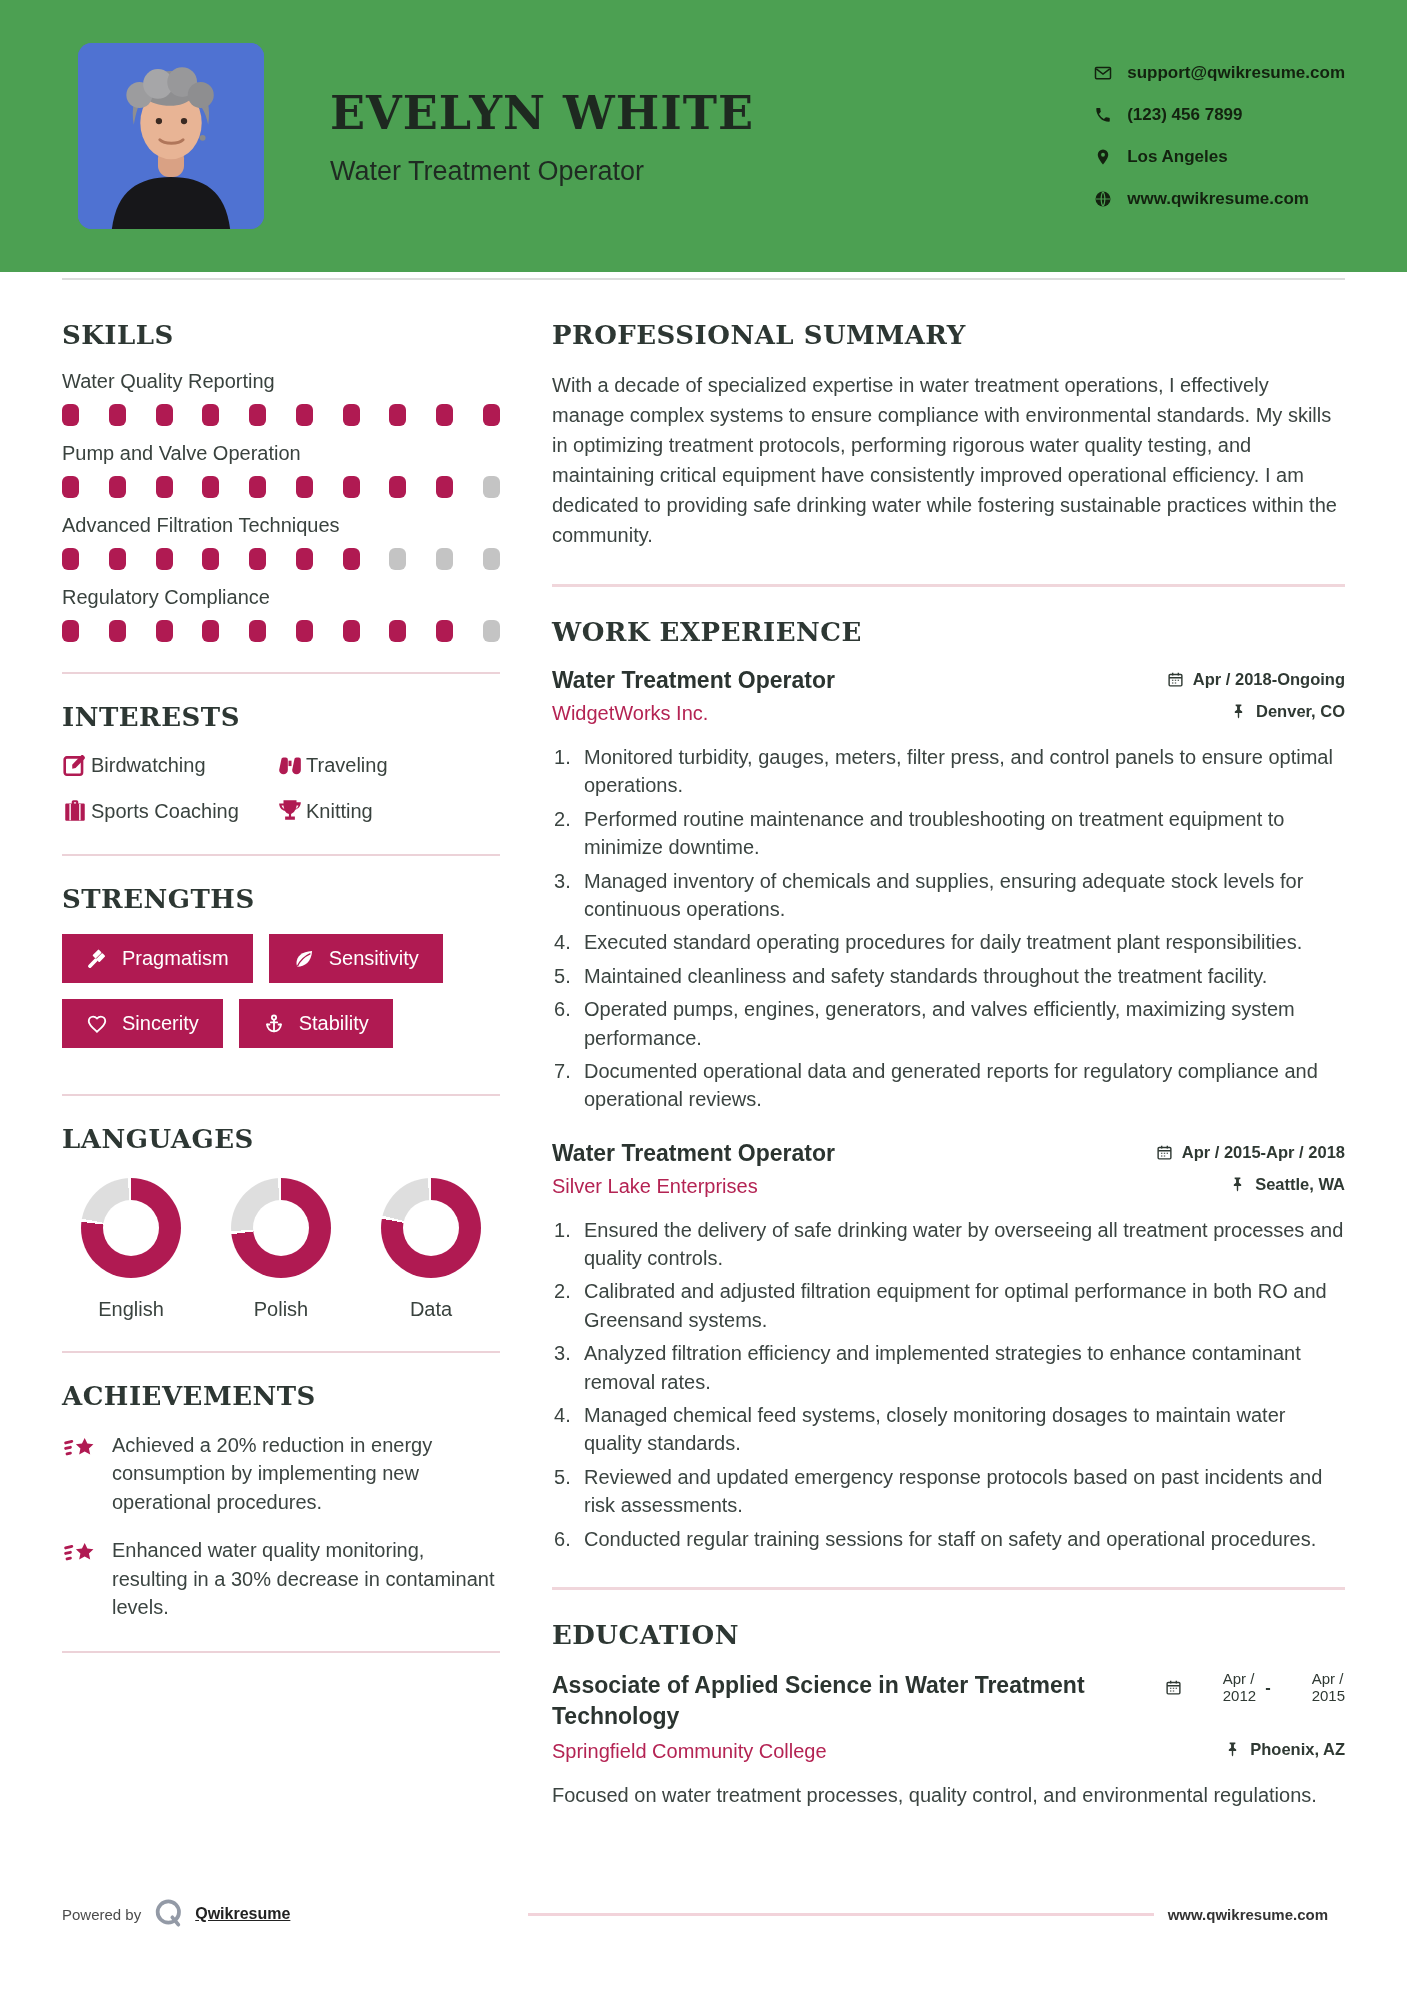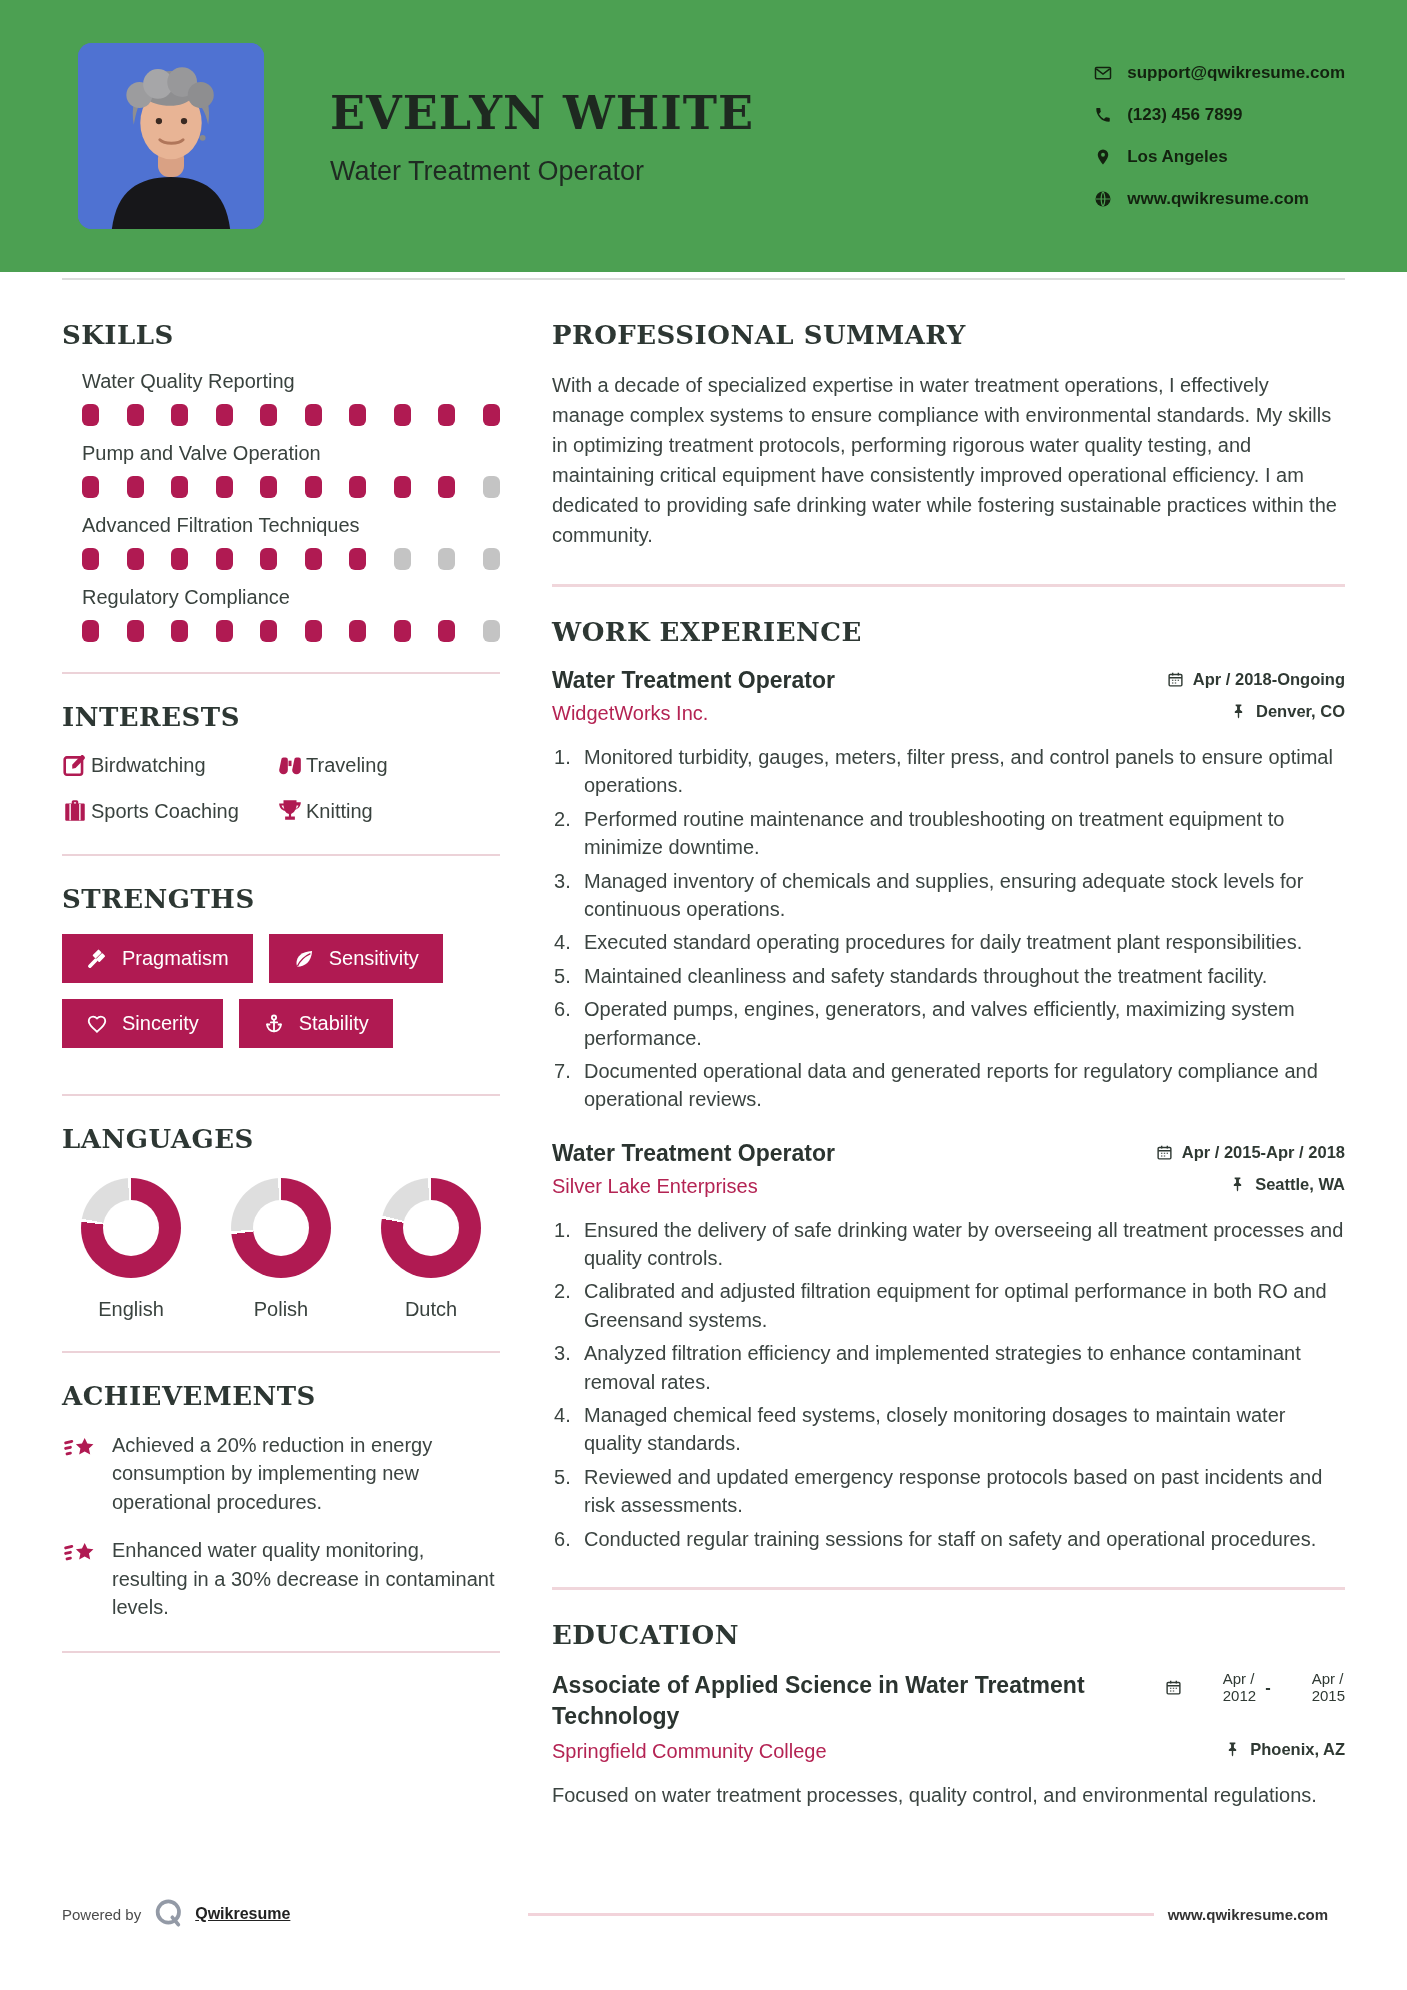--- a/index.html
+++ b/index.html
@@ -23,21 +23,21 @@
   
   main{display:flex;gap:52px;padding:40px 62px 0 62px;box-sizing:border-box;}
   .left{width:438px;flex:none;}
   .right{flex:1;min-width:0;}
   h2.sec{font-family:"DejaVu Serif",serif;font-weight:bold;font-size:26px;color:#2d3733;
          letter-spacing:.5px;margin:0 0 20px 0;}
   .rule{height:2px;background:#ecd2d8;margin:30px 0 28px 0;}
   .rule-r{height:3px;background:#f0d6db;margin:34px 0 30px 0;}
 
   
-  .skill{margin-bottom:16px;margin-left:20px;}
+  .skill{margin-bottom:16px;}
   .skill-label{font-size:20px;color:#39423e;margin-bottom:11px;}
   .dots{display:flex;justify-content:space-between;}
   .dot{width:17px;height:22px;border-radius:6px;background:#c4c4c4;}
   .dot.filled{background:#B01A52;}
 
   
   .interests{display:grid;grid-template-columns:215px 1fr;row-gap:20px;}
   .interest{display:flex;align-items:center;gap:3px;font-size:20px;color:#39423e;}
   .iicon{width:26px;height:26px;color:#B01A52;flex:none;display:inline-flex;}
   .iicon svg{width:100%;height:100%;}
@@ -324,21 +324,21 @@
           <div class="lang">
             <div class="donut" style="background: conic-gradient(rgb(176, 26, 82) 0%, rgb(176, 26, 82) 77%, rgb(255, 255, 255) 77%, rgb(255, 255, 255) 78%, rgb(222, 222, 222) 78%, rgb(222, 222, 222) 99%, rgb(255, 255, 255) 99%, rgb(255, 255, 255) 100%);"></div>
             <div class="lang-label">English</div>
           </div>
           <div class="lang">
             <div class="donut" style="background: conic-gradient(rgb(176, 26, 82) 0%, rgb(176, 26, 82) 73%, rgb(255, 255, 255) 73%, rgb(255, 255, 255) 74%, rgb(222, 222, 222) 74%, rgb(222, 222, 222) 99%, rgb(255, 255, 255) 99%, rgb(255, 255, 255) 100%);"></div>
             <div class="lang-label">Polish</div>
           </div>
           <div class="lang">
             <div class="donut" style="background: conic-gradient(rgb(176, 26, 82) 0%, rgb(176, 26, 82) 78%, rgb(255, 255, 255) 78%, rgb(255, 255, 255) 79%, rgb(222, 222, 222) 79%, rgb(222, 222, 222) 99%, rgb(255, 255, 255) 99%, rgb(255, 255, 255) 100%);"></div>
-            <div class="lang-label">Dutch</div>
+            <div class="lang-label">Data</div>
           </div>
         </div>
       </section>
 
       <div class="rule"></div>
 
       <section>
         <h2 class="sec">ACHIEVEMENTS</h2>
         <div class="achv">
           <span class="aicon">

